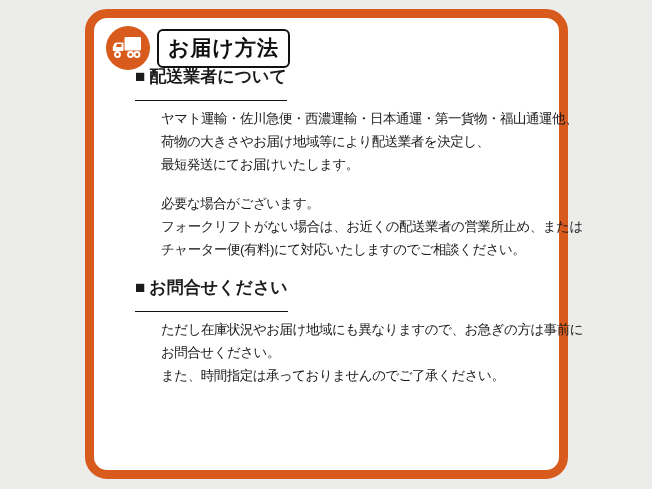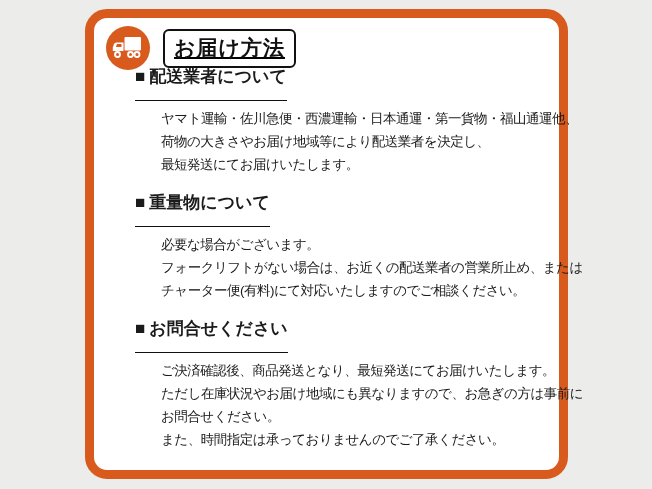--- a/index.html
+++ b/index.html
@@ -24,22 +24,21 @@
     border: 9px solid #D85A1D;
     border-radius: 22px;
   }
 
   .header {
     position: absolute;
     left: 106px;
     top: 26px;
     display: flex;
     align-items: center;
-    gap: 13px;
-    text-decoration: underline;
+    gap: 7px;
   }
 
   .icon-circle {
     width: 44px;
     height: 44px;
     flex: 0 0 44px;
   }
 
   .title-box {
     border: 2.5px solid #111111;
@@ -119,32 +118,30 @@
     <div class="section">
       <span class="heading"><span class="bullet">■</span><span>配送業者について</span></span>
       <div class="body-lines">
         <div class="line">ヤマト運輸・佐川急便・西濃運輸・日本通運・第一貨物・福山通運他、</div>
         <div class="line">荷物の大きさやお届け地域等により配送業者を決定し、</div>
         <div class="line">最短発送にてお届けいたします。</div>
       </div>
     </div>
 
     <div class="section">
-      <span class="heading"><span class="bullet">■</span><span>重量物について</span></span>
       <div class="body-lines">
         <div class="line">必要な場合がございます。</div>
         <div class="line">フォークリフトがない場合は、お近くの配送業者の営業所止め、または</div>
         <div class="line">チャーター便(有料)にて対応いたしますのでご相談ください。</div>
       </div>
     </div>
 
     <div class="section">
       <span class="heading"><span class="bullet">■</span><span>お問合せください</span></span>
       <div class="body-lines">
-        <div class="line">ご決済確認後、商品発送となり、最短発送にてお届けいたします。</div>
         <div class="line">ただし在庫状況やお届け地域にも異なりますので、お急ぎの方は事前に</div>
         <div class="line">お問合せください。</div>
         <div class="line">また、時間指定は承っておりませんのでご了承ください。</div>
       </div>
     </div>
 
   </div>
 </div>
 
 </body></html>

